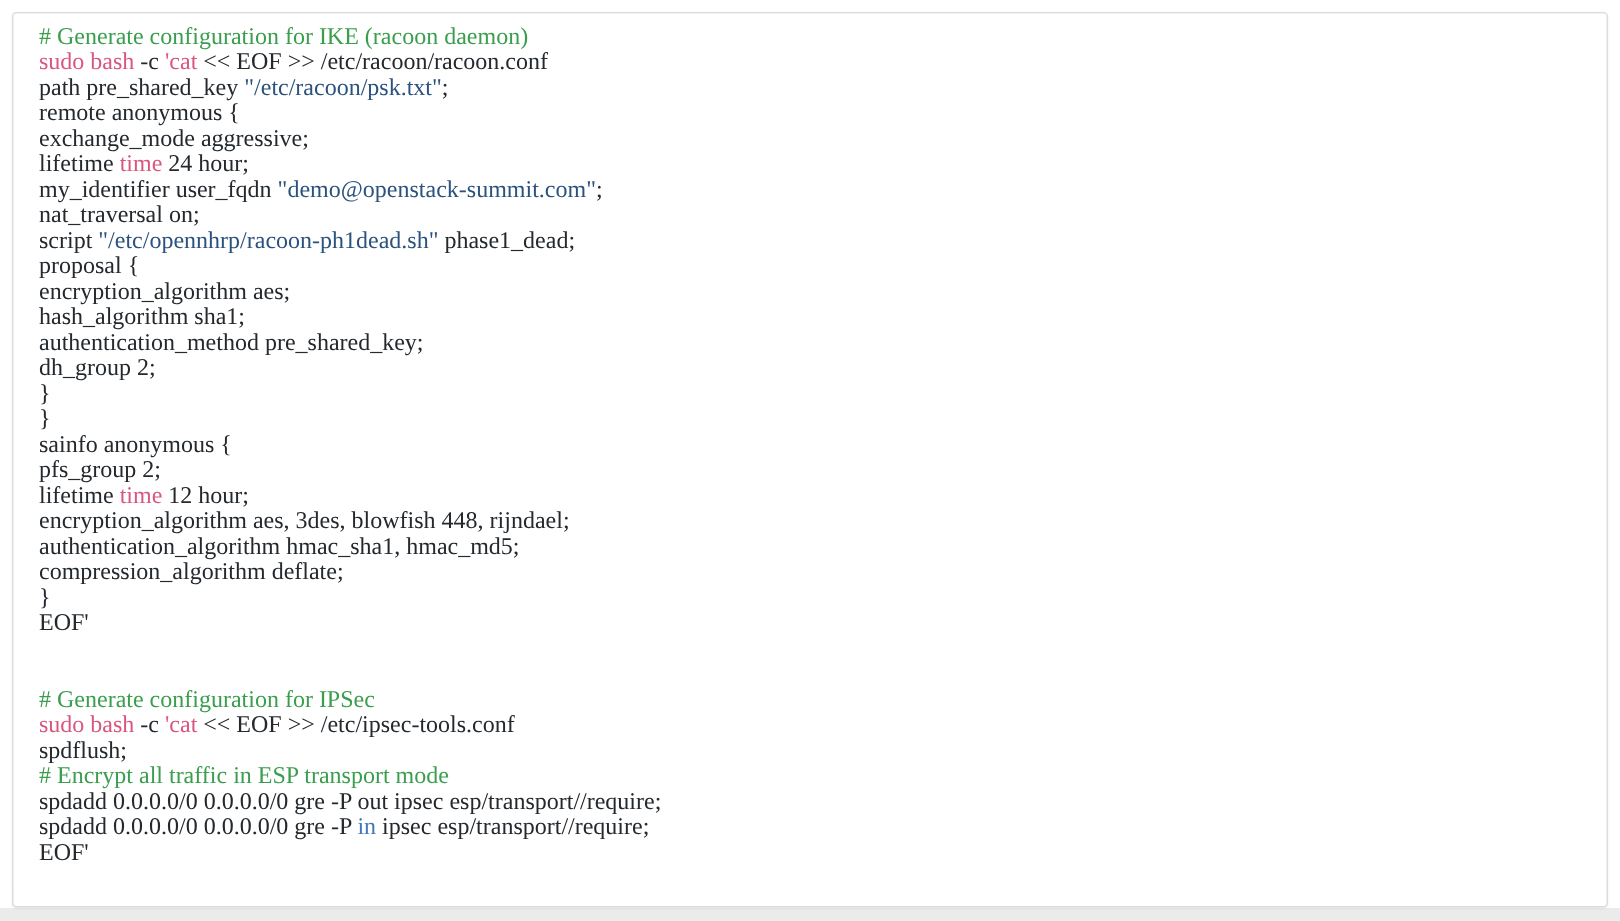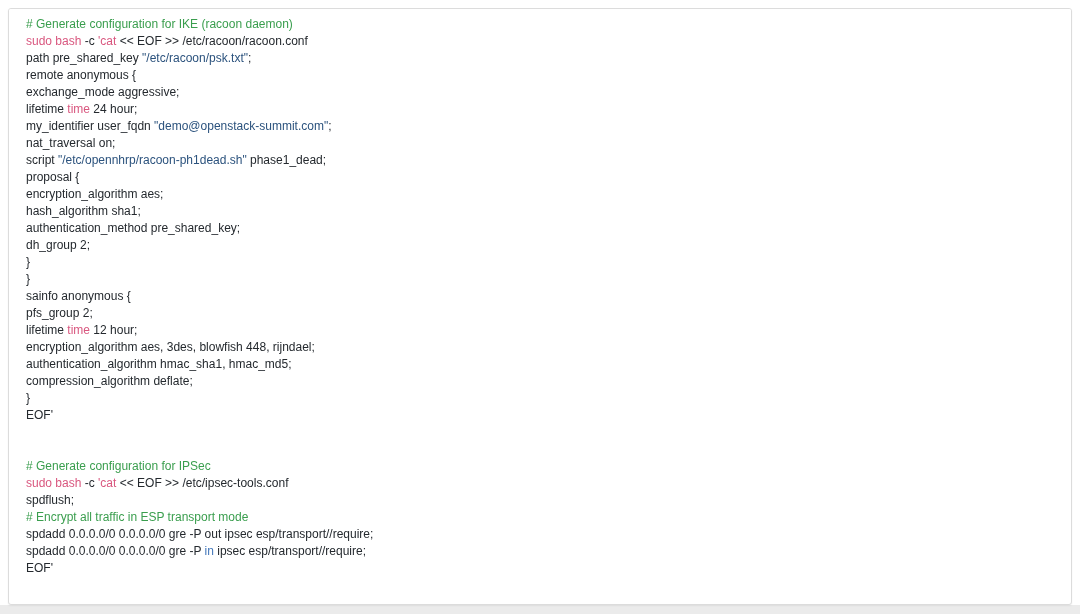--- a/index.html
+++ b/index.html
@@ -23,22 +23,22 @@
     border-bottom: 1px solid #d8d8d8;
     padding: 4px 16px;
     font-size: 13px;
     line-height: 15px;
     font-weight: bold;
     color: #24292e;
   }
   .code-area {
     background: #ffffff;
     padding: 7px 10px 10px 10px;
-    font-family: Liberation Sans, sans-serif;
-    font-size: 12px;
+    font-family: Liberation Serif, serif;
+    font-size: 16px;
     color: #24292e;
     white-space: pre;
   }
   .code-line {
     height: 17px;
     line-height: 17px;
     padding-left: 7px;
   }
 </style>
 </head>

